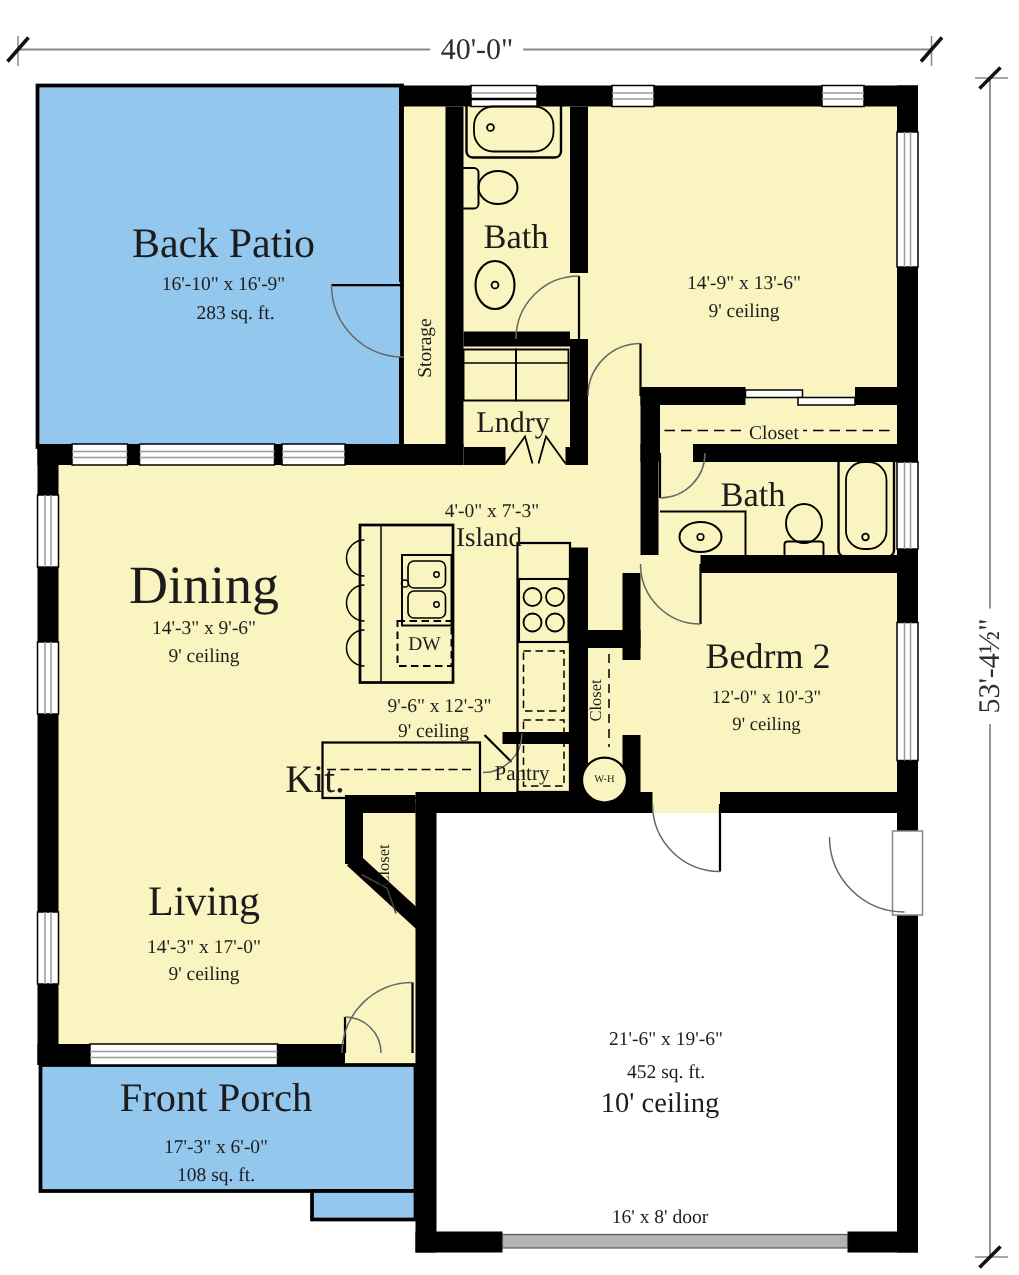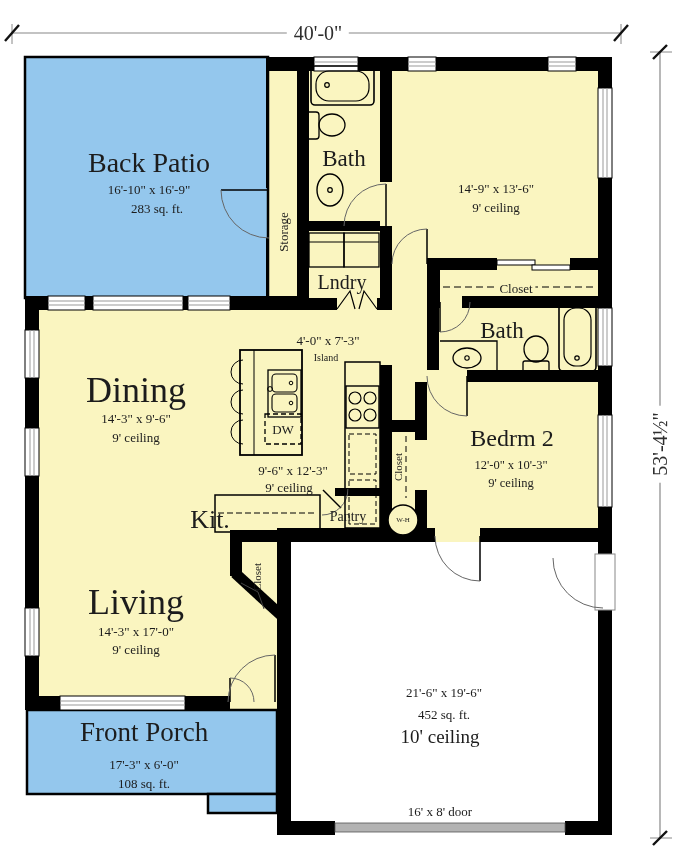--- a/index.html
+++ b/index.html
@@ -309,36 +309,36 @@
 
 <div class="lbl" style="left:342px;top:282px;font-size:20px;">Lndry</div>
 <div class="lbl onbg" style="left:516px;top:288px;font-size:13px;">Closet</div>
 <div class="lbl" style="left:502px;top:330px;font-size:23px;">Bath</div>
 
 <div class="lbl" style="left:136px;top:390px;font-size:36px;">Dining</div>
 <div class="lbl" style="left:136px;top:418px;font-size:13px;">14'-3" x 9'-6"</div>
 <div class="lbl" style="left:136px;top:437px;font-size:13px;">9' ceiling</div>
 
 <div class="lbl" style="left:328px;top:340px;font-size:13px;">4'-0" x 7'-3"</div>
-<div class="lbl" style="left:326px;top:358px;font-size:10px;">Island</div>
+<div class="lbl" style="left:326px;top:358px;font-size:18px;">Island</div>
 <div class="lbl" style="left:283px;top:429px;font-size:13px;">DW</div>
 
 <div class="lbl" style="left:210px;top:477px;font-size:26px;margin-top:43px;">Kit.</div>
 <div class="lbl" style="left:293px;top:470px;font-size:13px;">9'-6" x 12'-3"</div>
 <div class="lbl" style="left:289px;top:487px;font-size:13px;">9' ceiling</div>
 
 <div class="lbl rot onbg" style="left:398px;top:467px;font-size:11px;">Closet</div>
 <div class="lbl" style="left:512px;top:438px;font-size:24px;">Bedrm 2</div>
 <div class="lbl" style="left:511px;top:465px;font-size:12.5px;">12'-0" x 10'-3"</div>
 <div class="lbl" style="left:511px;top:483px;font-size:12.5px;">9' ceiling</div>
 
 <div class="lbl" style="left:348px;top:517px;font-size:14px;">Pantry</div>
 <div class="lbl" style="left:403px;top:520px;font-size:7px;">W-H</div>
 
-<div class="lbl" style="left:136px;top:602px;font-size:36px;">Living</div>
+<div class="lbl" style="left:136px;top:602px;font-size:28px;">Living</div>
 <div class="lbl" style="left:136px;top:631px;font-size:13px;">14'-3" x 17'-0"</div>
 <div class="lbl" style="left:136px;top:649px;font-size:13px;">9' ceiling</div>
 
 <div class="lbl rot" style="left:257px;top:577px;font-size:11px;">Closet</div>
 
 <div class="lbl" style="left:444px;top:692px;font-size:13px;">21'-6" x 19'-6"</div>
 <div class="lbl" style="left:444px;top:714px;font-size:13px;">452 sq. ft.</div>
 <div class="lbl" style="left:440px;top:736px;font-size:19px;">10' ceiling</div>
 
 <div class="lbl" style="left:144px;top:695px;font-size:27px;margin-top:37px;">Front Porch</div>

